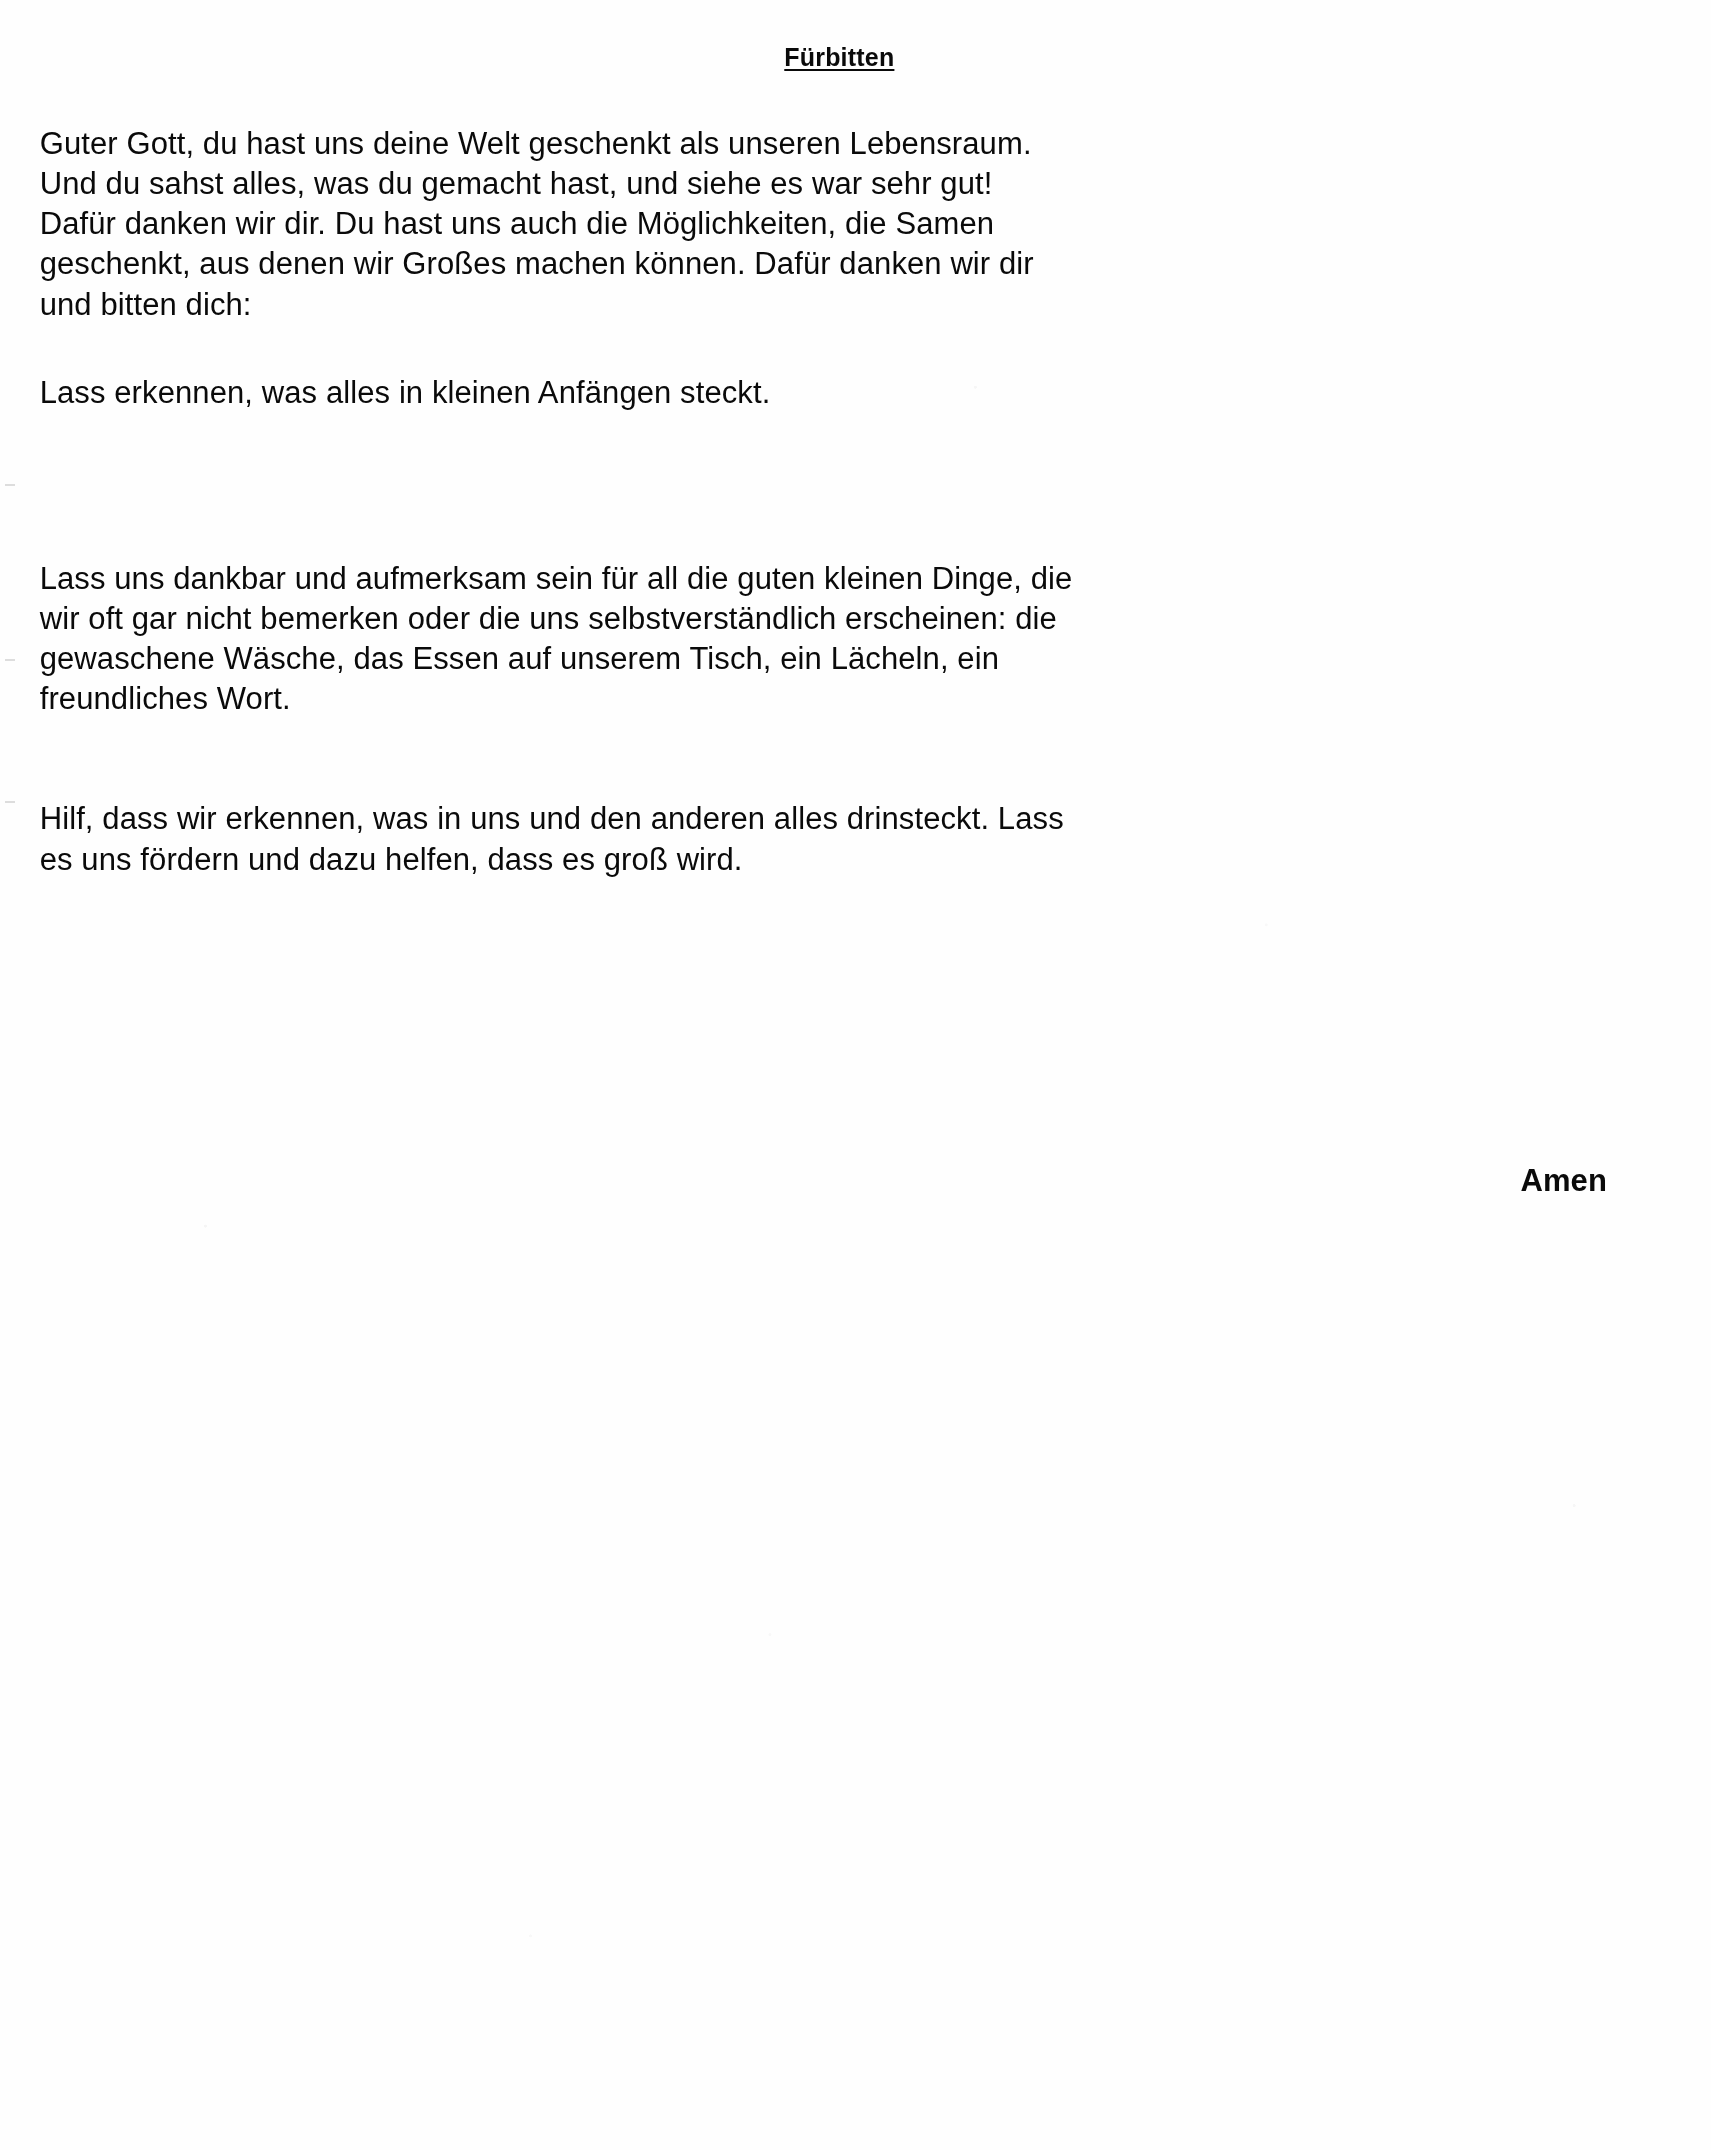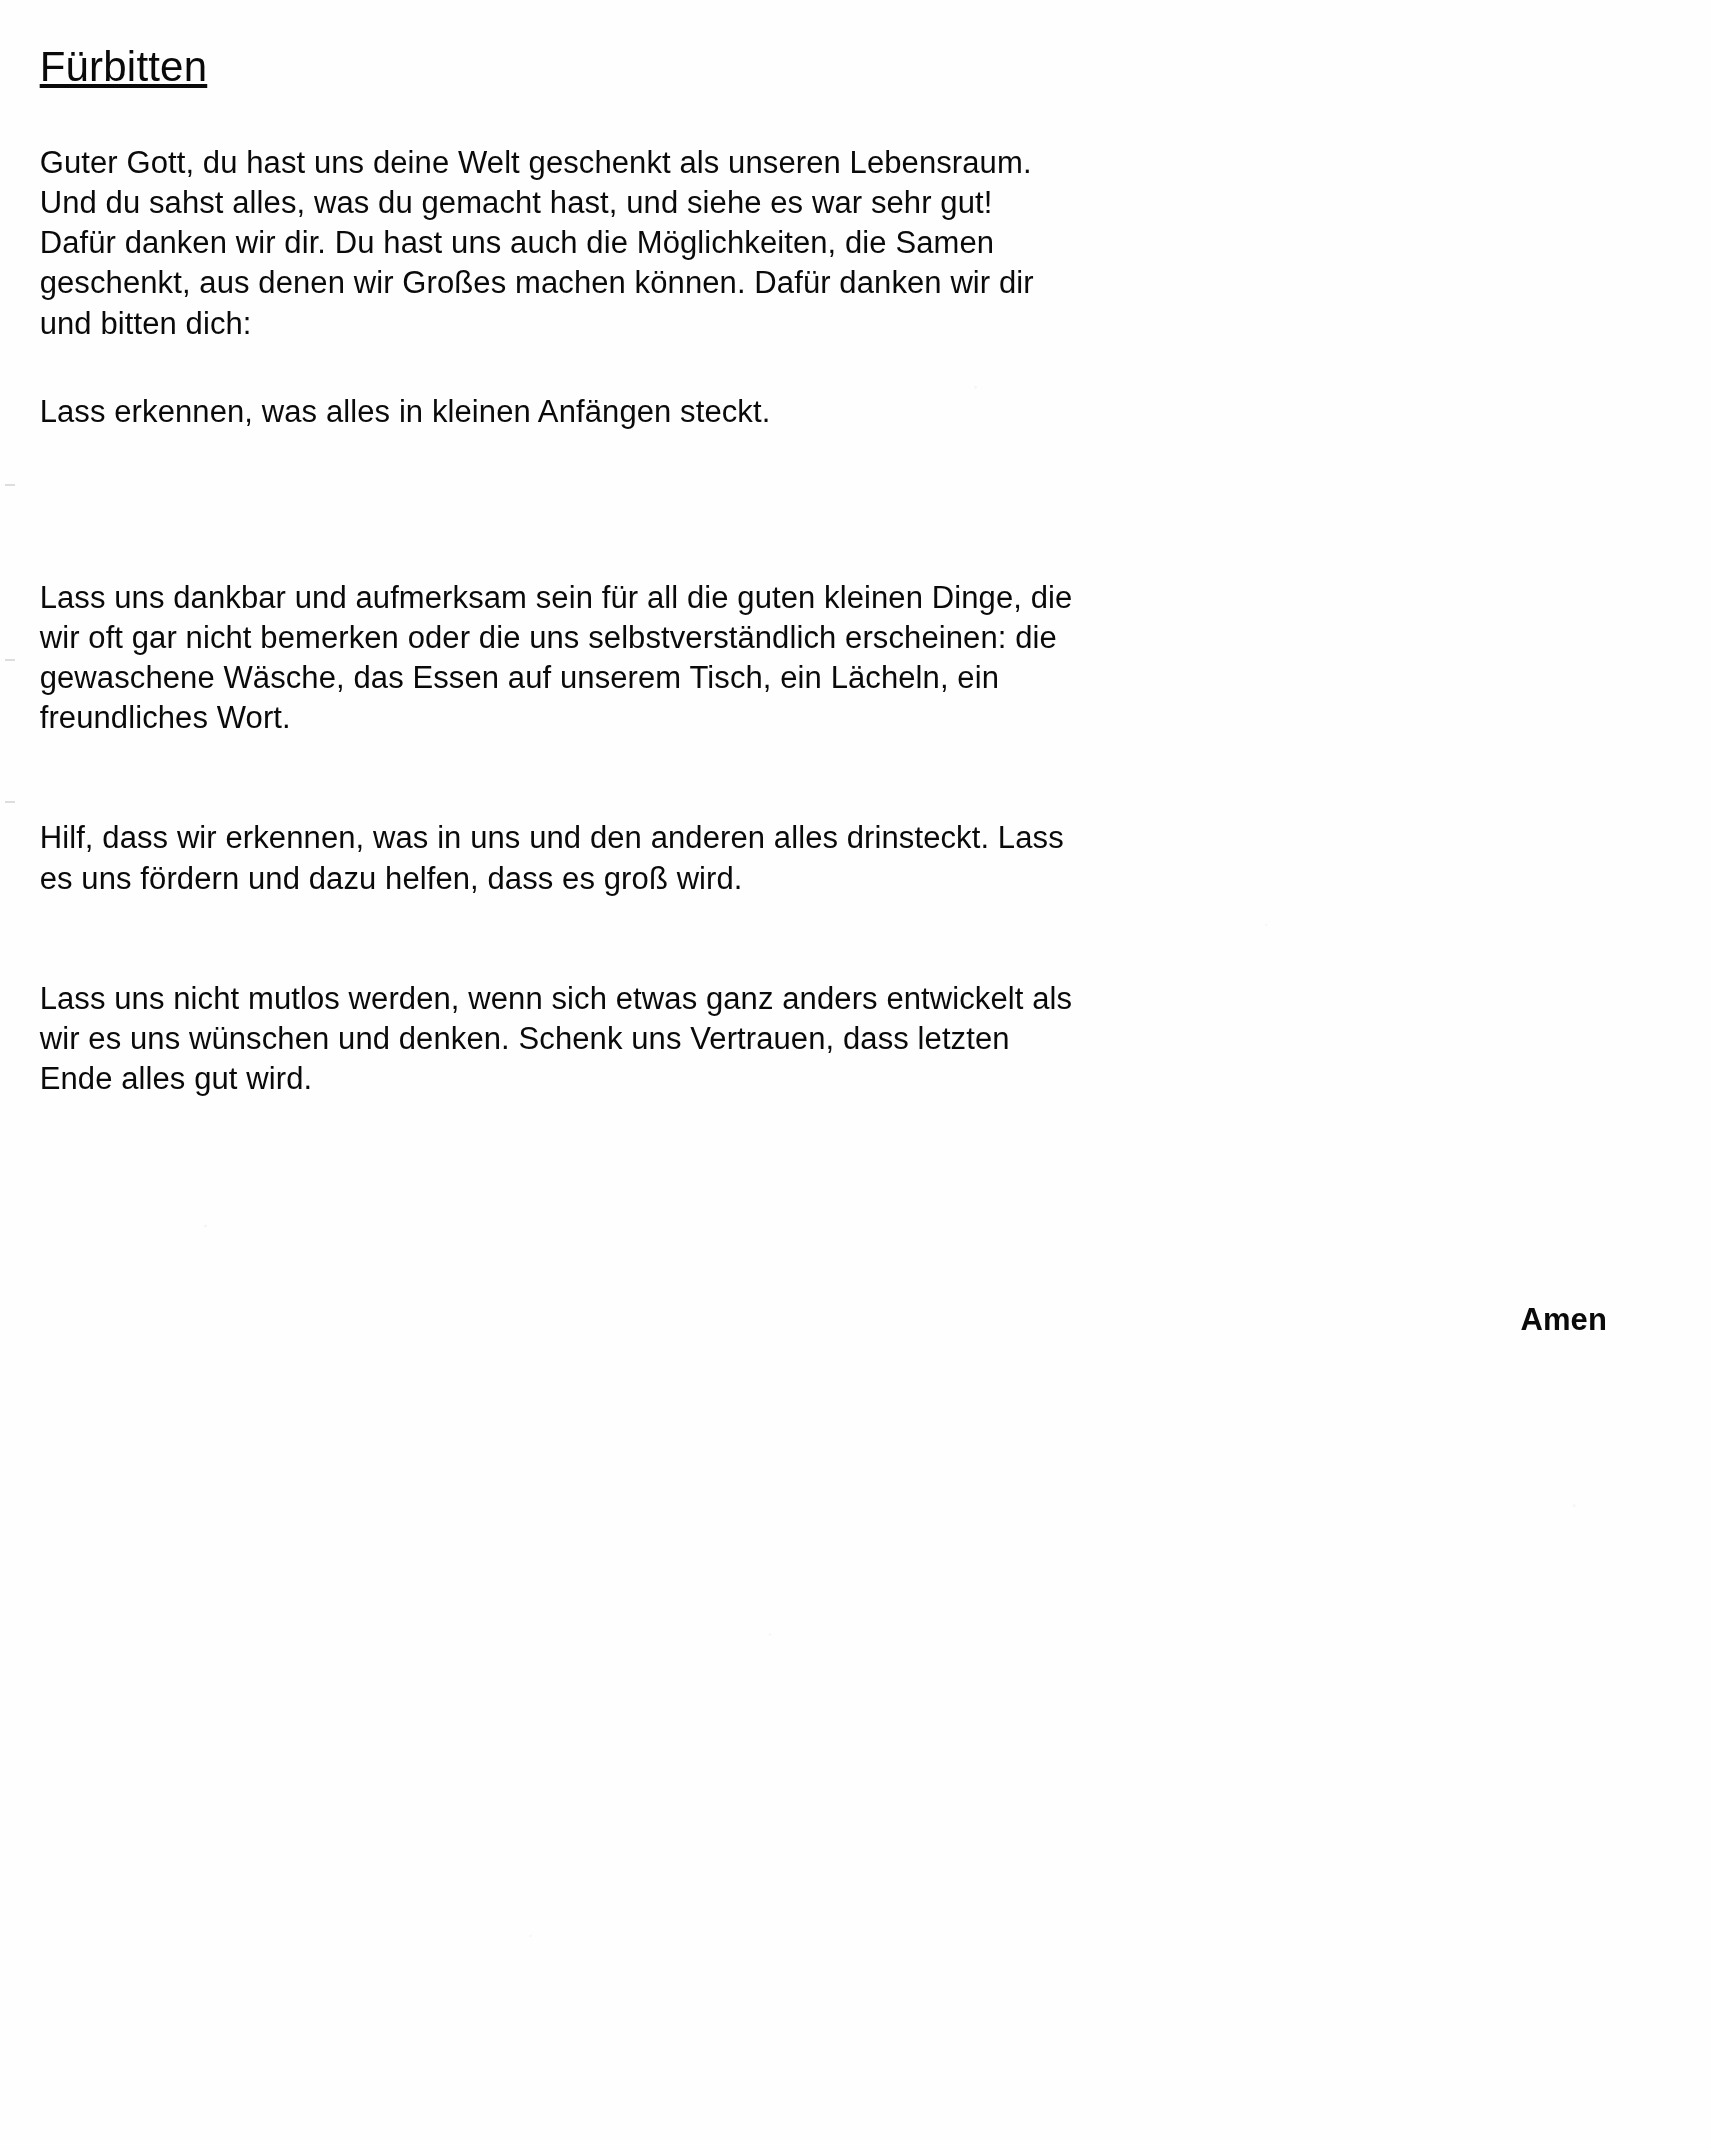--- a/index.html
+++ b/index.html
@@ -34,26 +34,27 @@
       radial-gradient(circle at 92% 70%, rgba(0,0,0,0.030) 0 1.3px, transparent 1.7px),
       radial-gradient(circle at 31% 90%, rgba(0,0,0,0.025) 0 1.3px, transparent 1.7px),
       radial-gradient(circle at 74% 43%, rgba(0,0,0,0.025) 0 1.3px, transparent 1.7px),
       radial-gradient(circle at 45% 76%, rgba(0,0,0,0.022) 0 1.3px, transparent 1.7px);
   }
   .doc {
     position: relative;
     z-index: 2;
   }
   .doc-title {
-    font-size: 42px;
-    font-weight: normal;
+    font-size: 25px;
+    font-weight: bold;
     text-decoration: underline;
     text-underline-offset: 3.3px;
     letter-spacing: 0.2px;
     margin: 0 0 52px 6.7px;
+    text-align: center;
   }
   .para {
     font-size: 31px;
     font-weight: normal;
     line-height: 1.295;
     letter-spacing: 0.1px;
     margin: 0 0 0 6.7px;
     white-space: pre-line;
   }
   .gap-sm { height: 48px; }
@@ -114,23 +115,20 @@
 gewaschene Wäsche, das Essen auf unserem Tisch, ein Lächeln, ein
 freundliches Wort.</p>
 
     <div class="gap-lg"></div>
 
     <p class="para">Hilf, dass wir erkennen, was in uns und den anderen alles drinsteckt. Lass
 es uns fördern und dazu helfen, dass es groß wird.</p>
 
     <div class="gap-lg"></div>
 
-    <p class="para">Lass uns nicht mutlos werden, wenn sich etwas ganz anders entwickelt als
-wir es uns wünschen und denken. Schenk uns Vertrauen, dass letzten
-Ende alles gut wird.</p>
 
     <div class="gap-xl"></div>
 
 
     <div class="amen-row">
       <span class="amen">Amen</span>
     </div>
 
   </div>
 </div>

